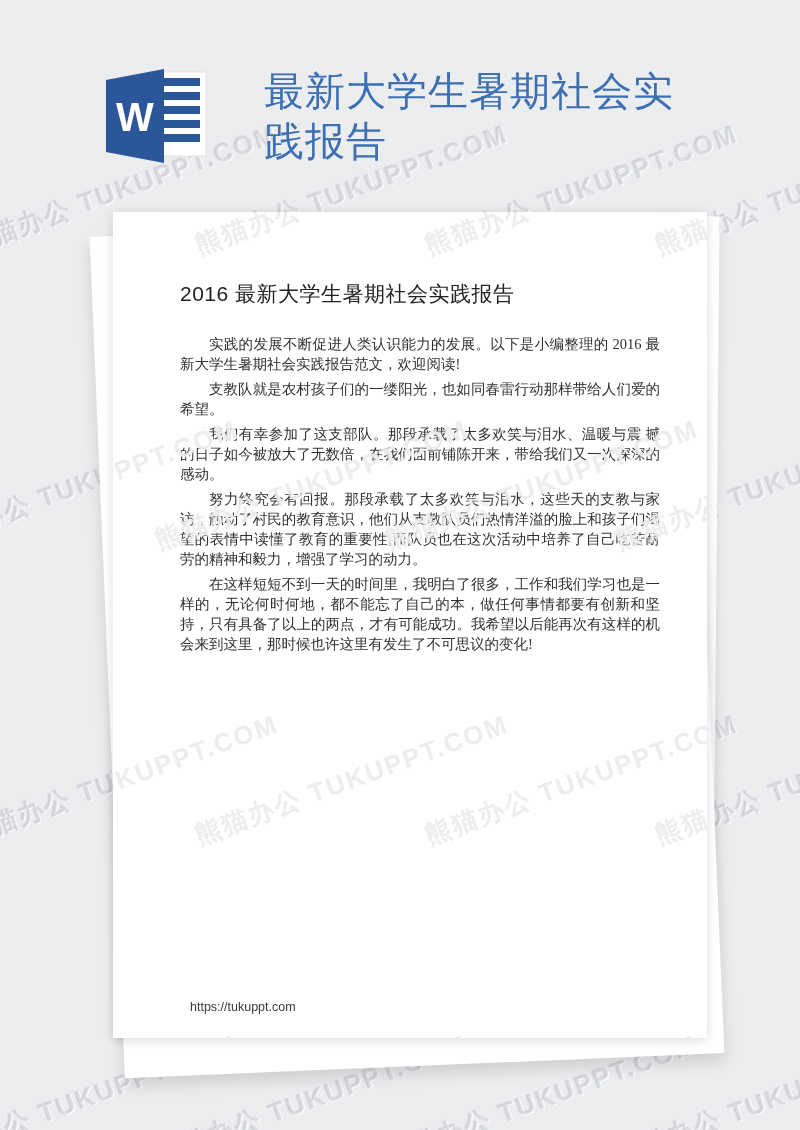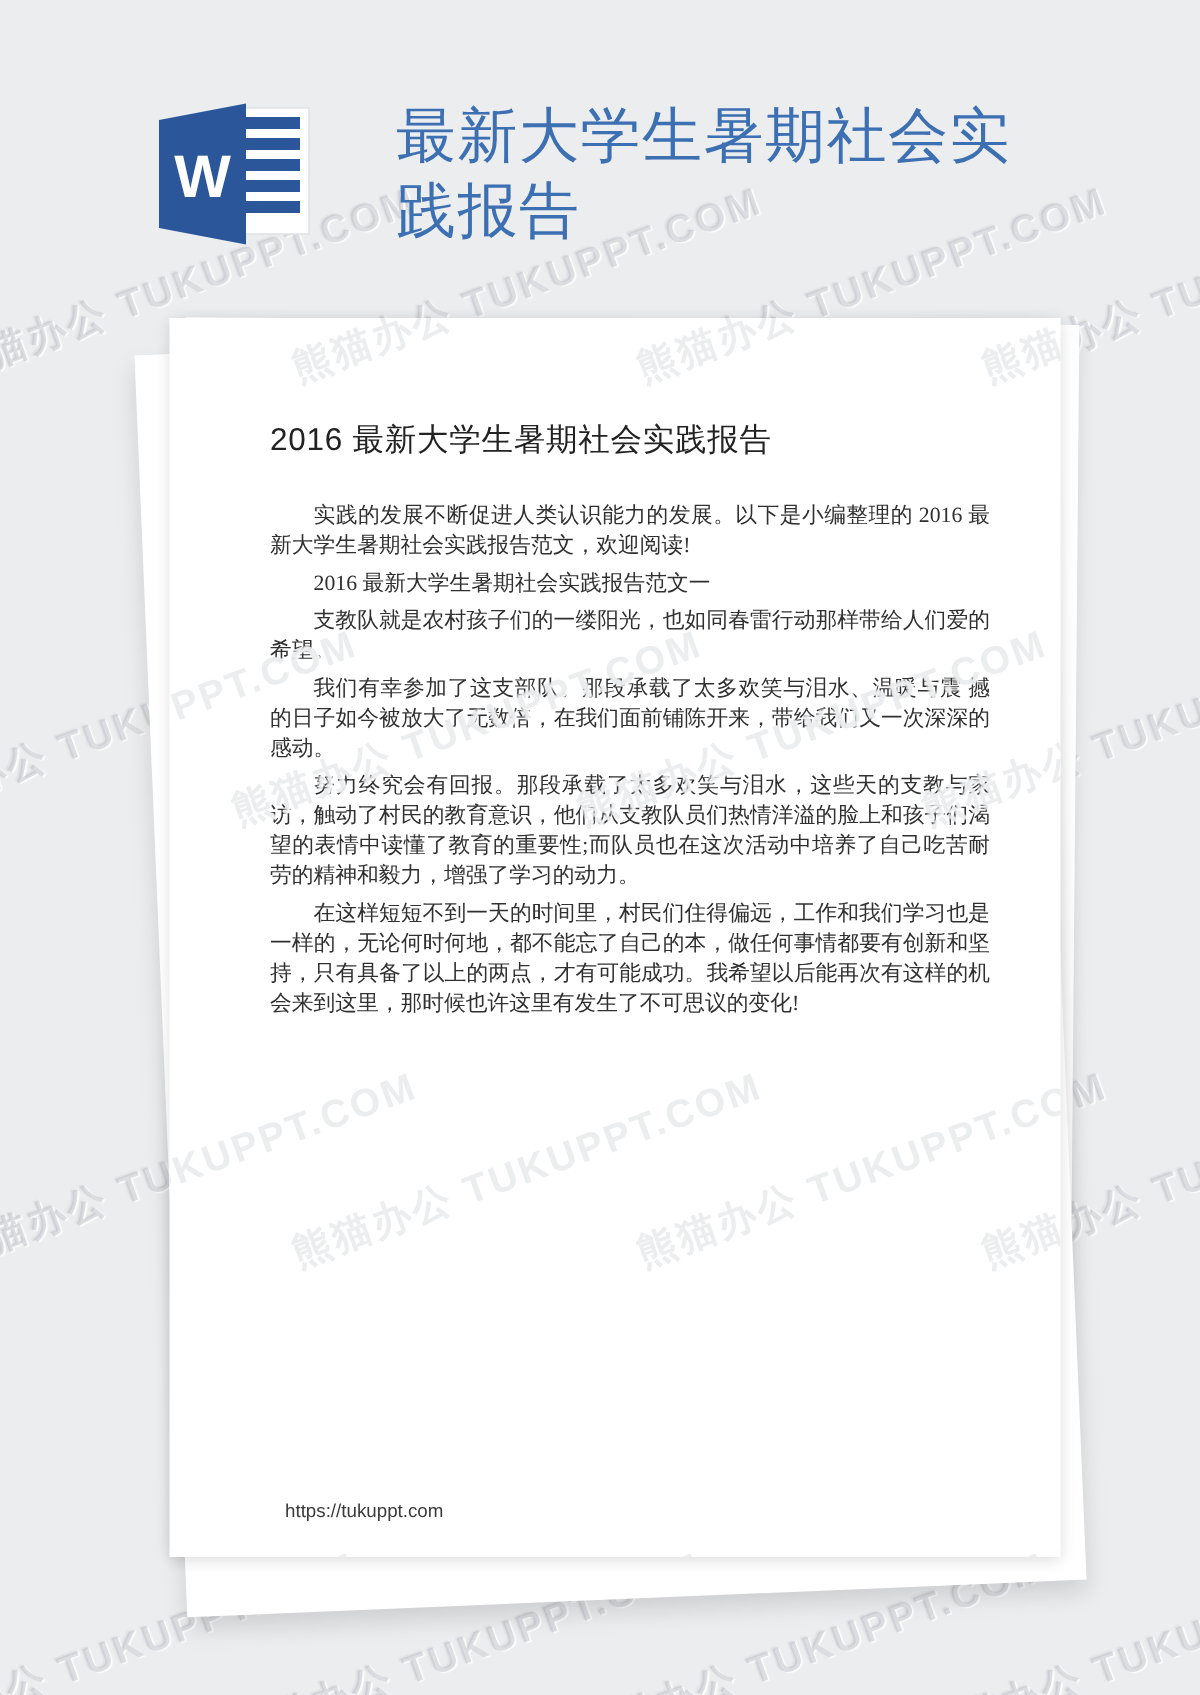--- a/index.html
+++ b/index.html
@@ -138,25 +138,24 @@
   </header>
 
   <div>
     <div class="sheet sheet-right"></div>
     <div class="sheet sheet-back"></div>
 
     <main class="sheet sheet-main">
       <h2 class="doc-heading" style="color:#222;">2016 最新大学生暑期社会实践报告</h2>
       <div class="doc-body" style="color:#303030;">
           <p class="doc-para">实践的发展不断促进人类认识能力的发展。以下是小编整理的 2016 最新大学生暑期社会实践报告范文，欢迎阅读!</p>
-          <p class="doc-para">2016 最新大学生暑期社会实践报告范文一</p>
           <p class="doc-para">支教队就是农村孩子们的一缕阳光，也如同春雷行动那样带给人们爱的希望。</p>
           <p class="doc-para">我们有幸参加了这支部队。那段承载了太多欢笑与泪水、温暖与震 撼的日子如今被放大了无数倍，在我们面前铺陈开来，带给我们又一次深深的感动。</p>
           <p class="doc-para">努力终究会有回报。那段承载了太多欢笑与泪水，这些天的支教与家访，触动了村民的教育意识，他们从支教队员们热情洋溢的脸上和孩子们渴望的表情中读懂了教育的重要性;而队员也在这次活动中培养了自己吃苦耐劳的精神和毅力，增强了学习的动力。</p>
-          <p class="doc-para">在这样短短不到一天的时间里，村民们住得偏远，工作和我们学习也是一样的，无论何时何地，都不能忘了自己的本，做任何事情都要有创新和坚持，只有具备了以上的两点，才有可能成功。我希望以后能再次有这样的机会来到这里，那时候也许这里有发生了不可思议的变化!</p>
+          <p class="doc-para">在这样短短不到一天的时间里，我明白了很多，工作和我们学习也是一样的，无论何时何地，都不能忘了自己的本，做任何事情都要有创新和坚持，只有具备了以上的两点，才有可能成功。我希望以后能再次有这样的机会来到这里，那时候也许这里有发生了不可思议的变化!</p>
         </div>
       <a href="#" class="doc-link">https://tukuppt.com</a>
       <div id="wm-paper" class="wm-layer">
           <span class="wm" style="left: -153px; top: 18px;">熊猫办公 TUKUPPT.COM</span>
           <span class="wm" style="left: 77px; top: 18px;">熊猫办公 TUKUPPT.COM</span>
           <span class="wm" style="left: 307px; top: 18px;">熊猫办公 TUKUPPT.COM</span>
           <span class="wm" style="left: 537px; top: 18px;">熊猫办公 TUKUPPT.COM</span>
           <span class="wm" style="left: -193px; top: 313px;">熊猫办公 TUKUPPT.COM</span>
           <span class="wm" style="left: 37px; top: 313px;">熊猫办公 TUKUPPT.COM</span>
           <span class="wm" style="left: 267px; top: 313px;">熊猫办公 TUKUPPT.COM</span>

